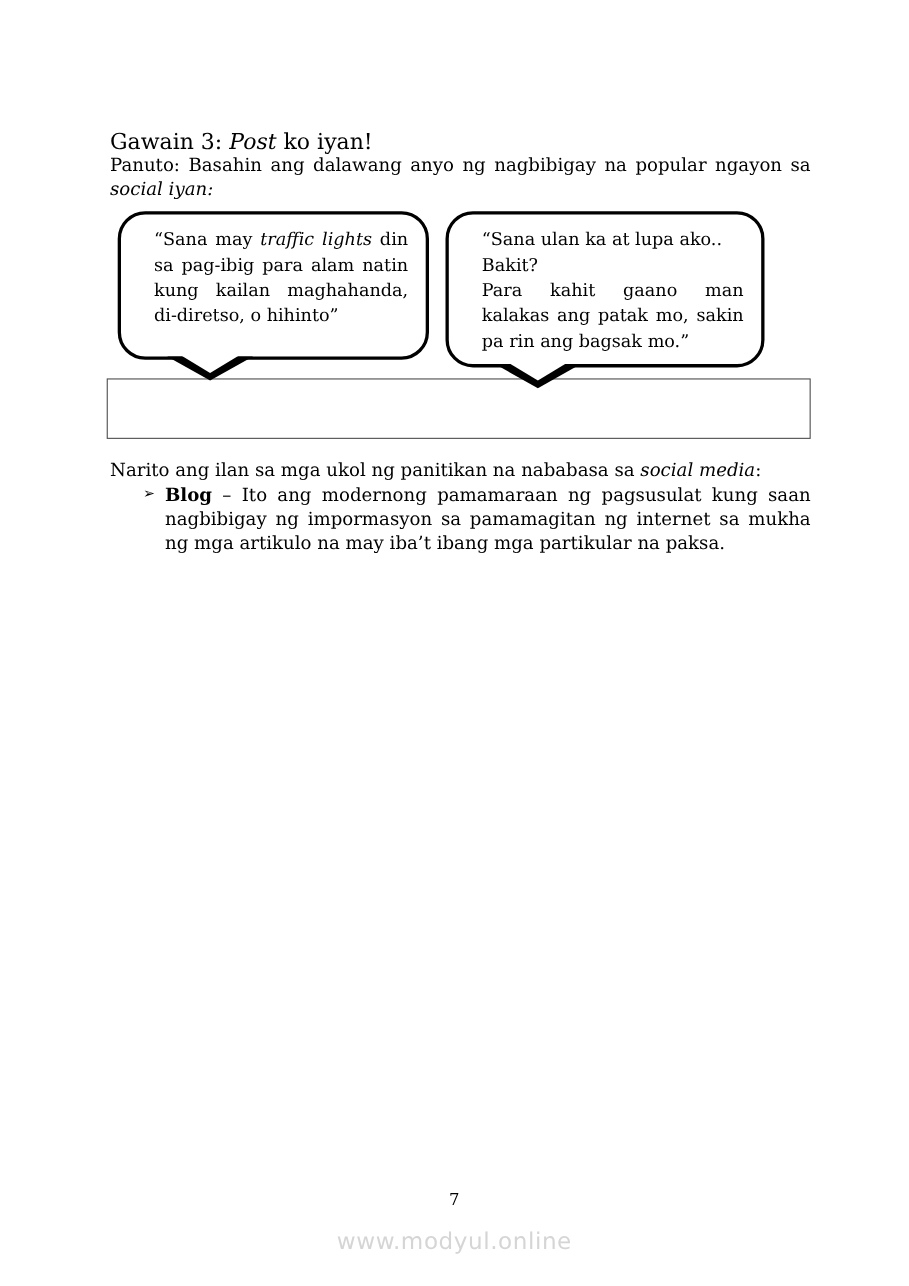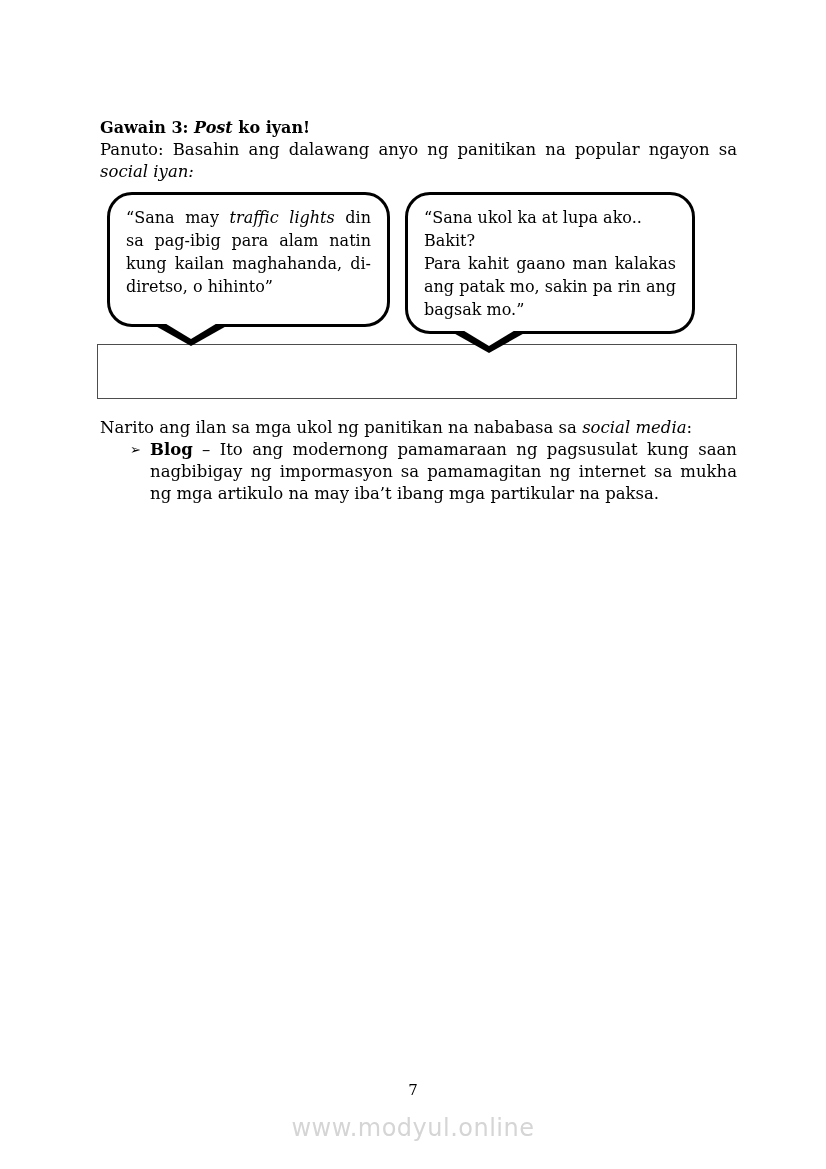--- a/index.html
+++ b/index.html
@@ -14,22 +14,22 @@
   }
   .content {
     position: absolute;
     left: 100px;
     top: 117px;
     width: 637px;
     font-size: 16.5px;
     line-height: 22px;
   }
   .activity-title {
-    font-weight: 700;
-    font-size: 16px;
+    font-weight: 400;
+    font-size: 20px;
     white-space: nowrap;
   }
   .activity-title .bi { font-style: italic; }
   .instructions {
     text-align: justify;
   }
   .instructions .it, .it { font-style: italic; }
 
   
   .bubbles {
@@ -39,21 +39,21 @@
     margin-top: 9px;
     align-items: flex-start;
     height: 142px;
   }
   .bubble {
     position: relative;
     box-sizing: border-box;
     border: 3px solid #000000;
     border-radius: 25px;
     background: #ffffff;
-    padding: 11px 16px 0 16px;
+    padding: 11px 16px 0 30px;
     font-size: 16px;
     line-height: 23px;
   }
   .bubble-left-box  { width: 283px; height: 135px; }
   .bubble-right-box { width: 290px; height: 142px; }
   .bubble-text { text-align: justify; }
 
   .tail-outline {
     position: absolute;
     bottom: -22px;
@@ -120,52 +120,52 @@
     font-size: 15px;
     line-height: 20px;
   }
   .watermark {
     position: absolute;
     top: 1115px;
     left: 0;
     width: 826px;
     text-align: center;
     font-family: "DejaVu Sans", "Liberation Sans", sans-serif;
-    font-size: 24px;
+    font-size: 21px;
     line-height: 26px;
     color: #d5d5d5;
     letter-spacing: 0.5px;
   }
 </style>
 </head>
 <body>
 
 <div class="page">
   <div class="content">
 
     <div class="activity-title">
       <span>Gawain 3: </span><span class="bi">Post</span><span> ko iyan!</span>
     </div>
 
     <div class="instructions">
-      <span>Panuto: Basahin ang dalawang anyo ng panitikan na popular ngayon sa </span><span class="it">social iyan:</span>
+      <span>Panuto: Basahin ang dalawang anyo ng nagbibigay na popular ngayon sa </span><span class="it">social iyan:</span>
     </div>
 
     <div class="bubbles">
 
       <div class="bubble bubble-left-box">
         <div class="bubble-text">
           <span>“Sana may </span><span class="it">traffic lights</span><span> din sa pag-ibig para alam natin kung kailan maghahanda, di-diretso, o hihinto”</span>
         </div>
         <div class="tail-outline"></div>
         <div class="tail-fill"></div>
       </div>
 
       <div class="bubble bubble-right-box">
-        <div class="bubble-text">“Sana ukol ka at lupa ako..</div>
+        <div class="bubble-text">“Sana ulan ka at lupa ako..</div>
         <div class="bubble-text">Bakit?</div>
         <div class="bubble-text">Para kahit gaano man kalakas ang patak mo, sakin pa rin ang bagsak mo.”</div>
         <div class="tail-outline"></div>
         <div class="tail-fill"></div>
       </div>
 
     </div>
 
 
     <div class="answer-box"></div>

